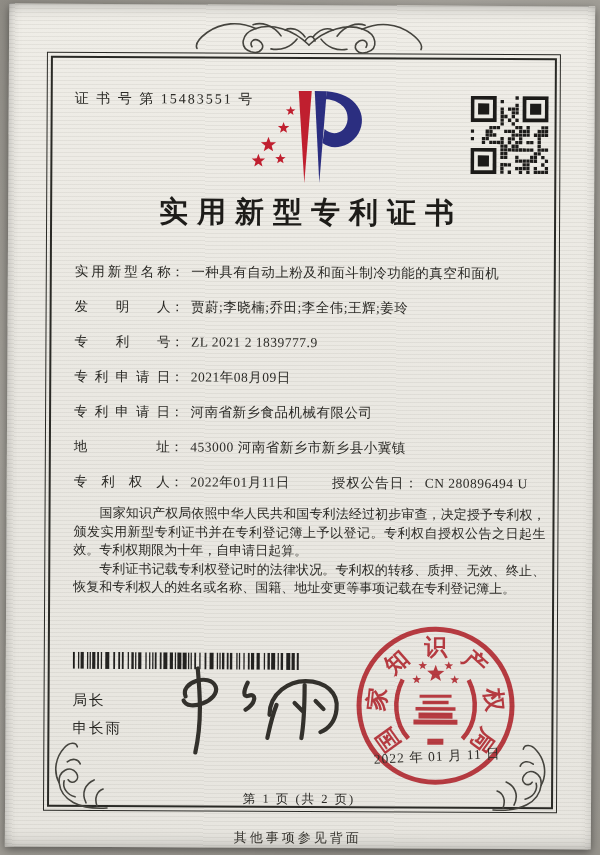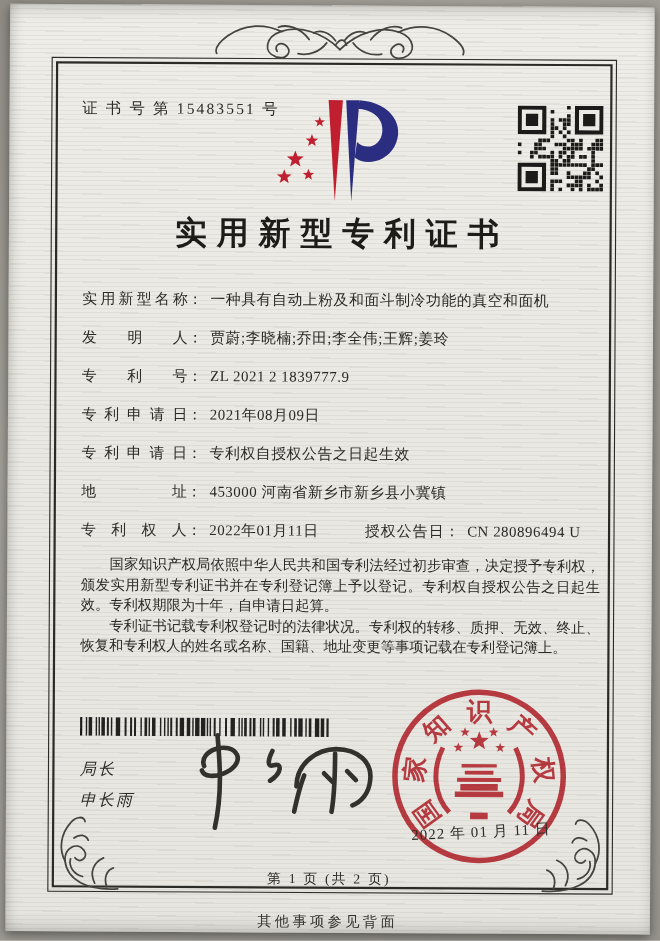--- a/index.html
+++ b/index.html
@@ -39,21 +39,21 @@
   .fcolon{display:inline-block;vertical-align:top;}
   .fvalue{display:inline-block;margin-left:7px;vertical-align:top;letter-spacing:0.5px;}
   .grant-no-group{display:inline-block;margin-left:42px;}
   .grant-no-group .flabel{width:auto;letter-spacing:1px;}
 
   .paras{position:absolute;left:67px;top:500px;width:472px;font-size:13px;
     line-height:18.5px;text-align:justify;}
   .paras p{margin:0;text-indent:2em;}
 
   .barcode{position:absolute;left:67px;top:648px;width:228px;height:17px;}
-  .signer{position:absolute;left:67px;top:682px;font-size:14.5px;line-height:28px;letter-spacing:2px;font-style:italic;}
+  .signer{position:absolute;left:67px;top:682px;font-size:14.5px;line-height:28px;letter-spacing:2px;}
   .signature{position:absolute;left:152px;top:658px;width:205px;height:96px;}
 
   .seal{position:absolute;left:348px;top:618px;width:164px;height:164px;
     mix-blend-mode:multiply;opacity:.92;}
   .seal-ring{position:absolute;inset:3px;border:5px solid var(--seal-red);border-radius:50%;}
   .seal-char{position:absolute;left:50%;top:50%;width:26px;height:26px;margin:-13px 0 0 -13px;
     text-align:center;font-size:23px;line-height:26px;font-weight:700;color:var(--seal-red);
     transform:rotate(var(--a)) translateY(-58px);}
   .emblem{position:absolute;left:50%;top:49%;transform:translate(-50%,-50%);}
   .seal-date{position:absolute;left:344px;top:742px;width:176px;text-align:center;
@@ -268,21 +268,21 @@
     <div class="frow">
       <span class="flabel">发明人</span><span class="fcolon">：</span><span class="fvalue">贾蔚;李晓楠;乔田;李全伟;王辉;姜玲</span>
     </div>
     <div class="frow">
       <span class="flabel">专利号</span><span class="fcolon">：</span><span class="fvalue">ZL 2021 2 1839777.9</span>
     </div>
     <div class="frow">
       <span class="flabel">专利申请日</span><span class="fcolon">：</span><span class="fvalue">2021年08月09日</span>
     </div>
     <div class="frow">
-      <span class="flabel">专利申请日</span><span class="fcolon">：</span><span class="fvalue">专利权自授权公告之日起生效</span>
+      <span class="flabel">专利申请日</span><span class="fcolon">：</span><span class="fvalue">河南省新乡食品机械有限公司</span>
     </div>
     <div class="frow">
       <span class="flabel">地址</span><span class="fcolon">：</span><span class="fvalue">453000 河南省新乡市新乡县小冀镇</span>
     </div>
     <div class="frow">
       <span class="flabel">专利权人</span><span class="fcolon">：</span><span class="fvalue">2022年01月11日</span><span class="grant-no-group"><span class="flabel">授权公告日</span><span class="fcolon">：</span><span class="fvalue">CN 280896494 U</span></span>
     </div>
   </div>
 
   <div class="paras">

